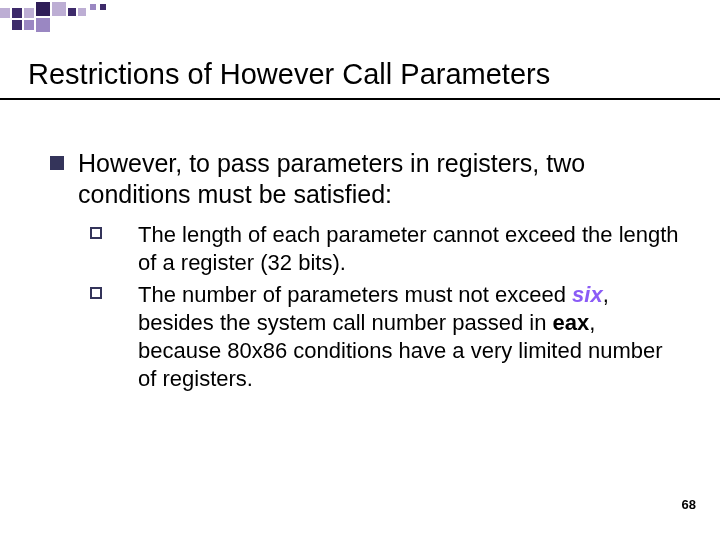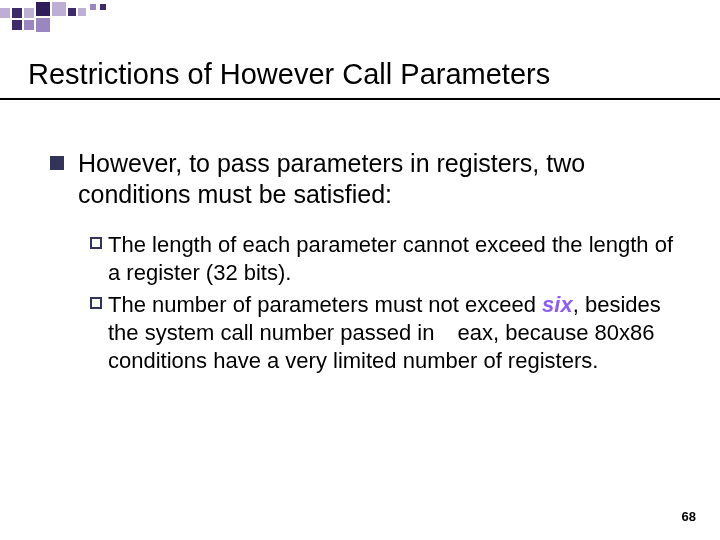--- a/index.html
+++ b/index.html
@@ -36,21 +36,21 @@
     }
     .content {
       position: absolute;
       top: 148px;
       left: 50px;
       right: 40px;
     }
     .level1 {
       display: flex;
       align-items: flex-start;
-      margin-bottom: 20px;
+      margin-bottom: 10px;
     }
     .bullet-sq {
       width: 14px;
       height: 14px;
       background: #34345a;
       margin-top: 8px;
       margin-right: 14px;
       flex-shrink: 0;
     }
     .l1-text {
@@ -58,39 +58,40 @@
       line-height: 1.25;
       color: #000;
     }
     .level2-wrap {
       margin-left: 40px;
     }
     .level2 {
       display: flex;
       align-items: flex-start;
       margin-bottom: 4px;
+      gap: 30px;
     }
     .bullet-hollow {
       width: 12px;
       height: 12px;
       border: 2px solid #34345a;
       margin-top: 6px;
       margin-right: 6px;
       flex-shrink: 0;
     }
     .l2-text {
       font-size: 22px;
       line-height: 1.28;
       color: #000;
     }
     .em-red { color: #8b5cf6; font-weight: bold; font-style: italic; }
-    .b { font-weight: normal; margin-left: 17px; }
+    .b { font-weight: bold; }
     .page-num {
       position: absolute;
-      bottom: 16px;
+      bottom: 28px;
       right: 24px;
       font-size: 13px;
       font-weight: bold;
       color: #000;
     }
   </style>
 </head>
 <body>
 
 <div class="decor">

